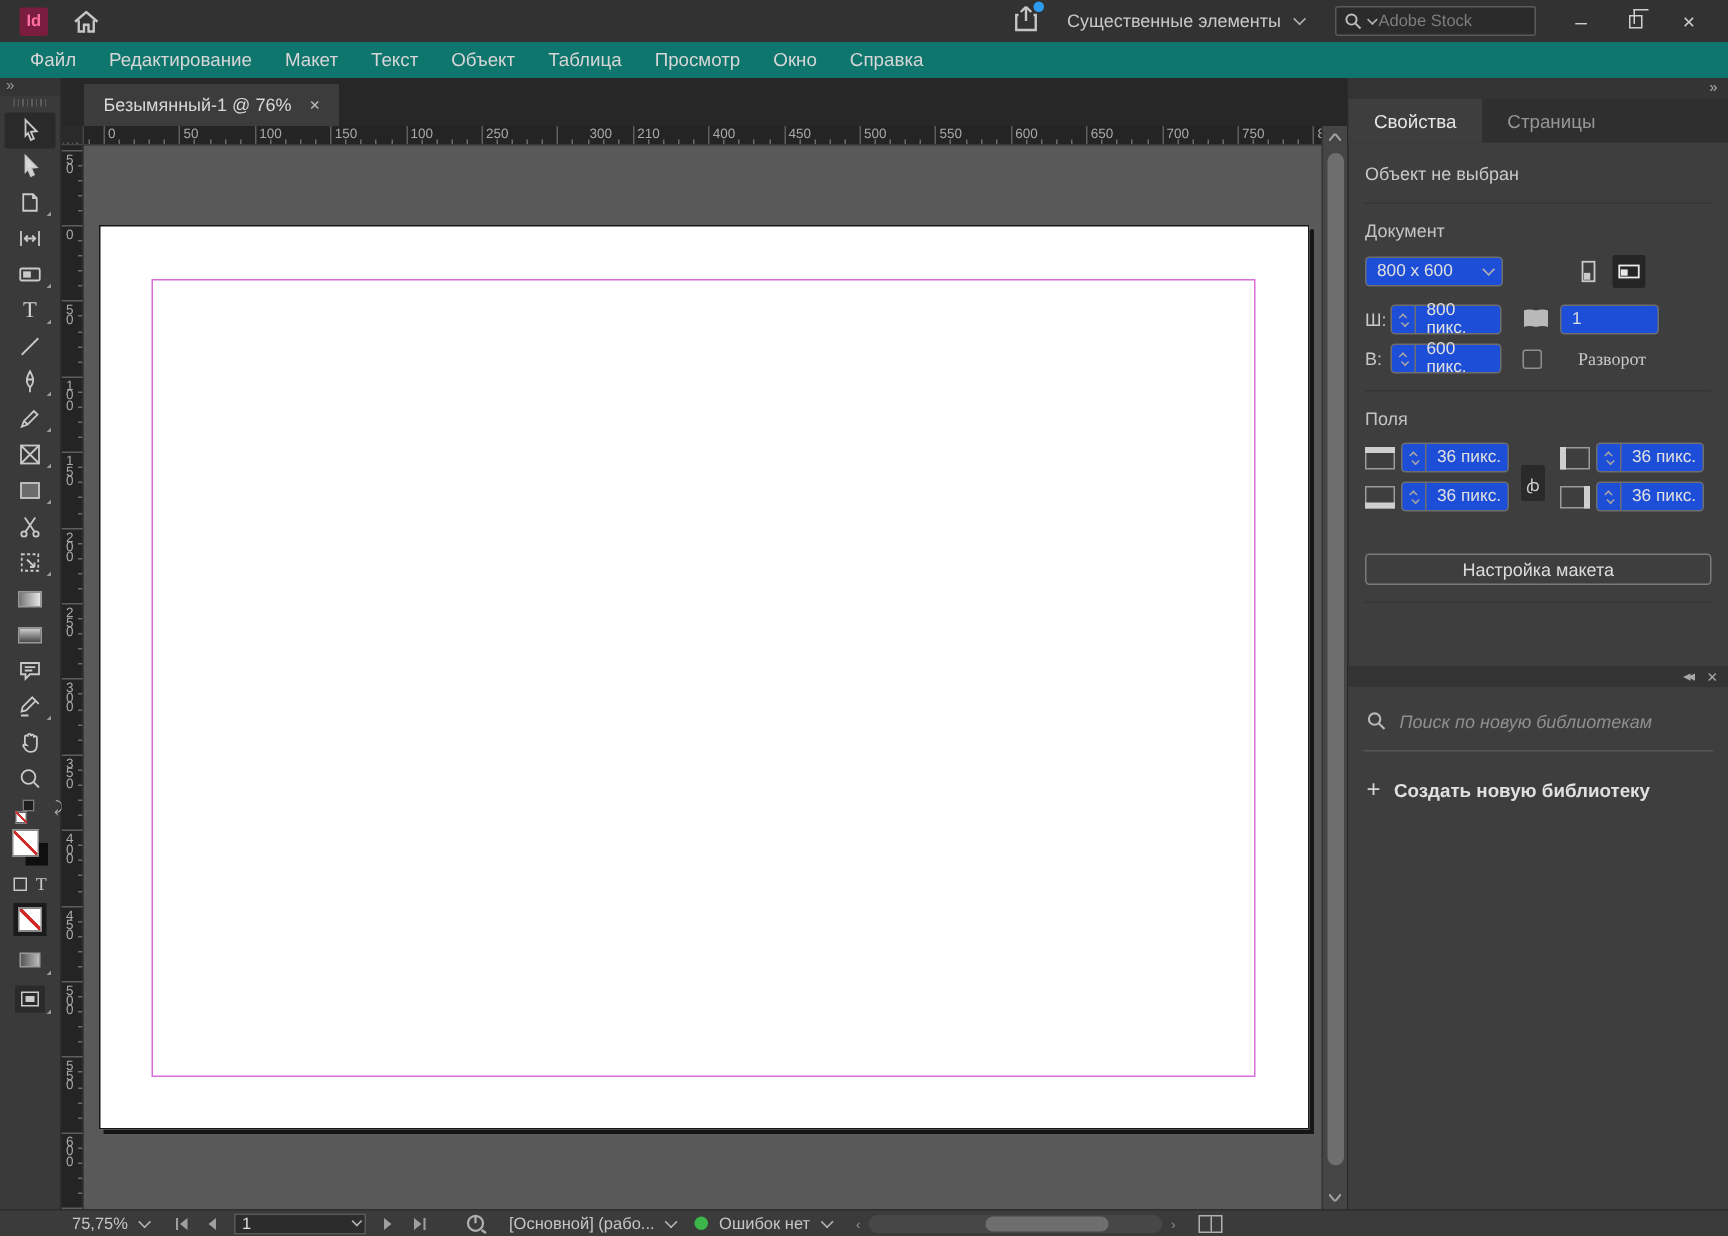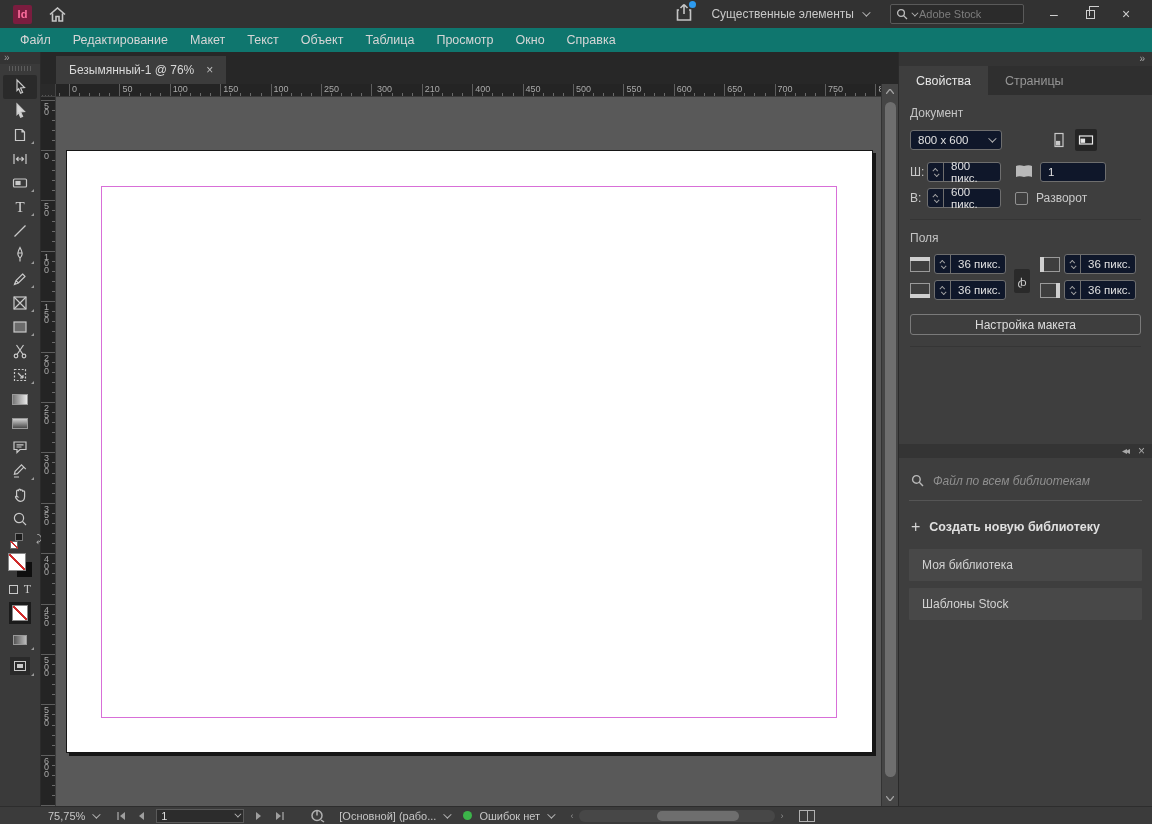--- a/index.html
+++ b/index.html
@@ -85,21 +85,21 @@
   
   .right-panel { width:254px; background:#3e3e3e; border-left:1px solid #2a2a2a; display:flex; flex-direction:column; }
   .panel-head { height:14px; background:#343434; color:#a8a8a8; font-size:10px; text-align:right; padding-right:7px; line-height:13px; }
   .props-tabs { height:29px; background:#2f2f2f; display:flex; }
   .ptab { padding:0 17px; display:flex; align-items:center; font-size:12.5px; color:#969696; }
   .ptab.active { background:#3e3e3e; color:#e6e6e6; }
   .props-body { flex:1; padding:0 11px; overflow:hidden; font-size:12px; color:#c9c9c9; }
   .sect { border-bottom:1px solid #353535; padding:11px 0; }
   .sect-label { color:#c4c4c4; margin-bottom:9px; }
   .row { display:flex; align-items:center; }
-  .fld { height:20px; background:#0f172a; border:1px solid #6e6e6e; border-radius:3px; display:flex; align-items:center; color:#e0e0e0; font-size:11.5px; }
+  .fld { height:20px; background:#1d4ed8; border:1px solid #6e6e6e; border-radius:3px; display:flex; align-items:center; color:#e0e0e0; font-size:11.5px; }
   .dd { justify-content:space-between; padding:0 7px; }
   .stepper { width:16px; height:18px; border-right:1px solid #6e6e6e; display:flex; flex-direction:column; align-items:center; justify-content:center; gap:1px; }
   .stepper .chev { width:4px; height:4px; border-color:#a5a5a5; }
   .stepper .up { transform:rotate(-135deg) translateY(-1px); }
   .stepper .dn { transform:rotate(45deg) translateY(-1px); }
   .num-fld { padding-left:7px; flex:1; }
   .icon-btn { width:22px; height:22px; display:flex; align-items:center; justify-content:center; border-radius:2px; }
   .icon-btn.active { background:#252525; }
   .icon-btn svg { stroke:#c9c9c9; fill:none; stroke-width:1.2; }
   .icon-btn.active svg { stroke:#eaeaea; }
@@ -517,21 +517,21 @@
               <div class="rt-minor" style="left: 234.76px;"></div>
               <div class="rt-minor" style="left: 244.84px;"></div>
               <div class="rt-minor" style="left: 254.92px;"></div>
               <div class="rt-major" style="left: 265px;"></div>
               <div class="rl-label" style="left: 268px;">250</div>
               <div class="rt-minor" style="left: 275.08px;"></div>
               <div class="rt-minor" style="left: 285.16px;"></div>
               <div class="rt-minor" style="left: 295.24px;"></div>
               <div class="rt-minor" style="left: 305.32px;"></div>
               <div class="rt-major" style="left: 315.4px;"></div>
-              <div class="rl-label" style="left: 321px;">300</div>
+              <div class="rl-label" style="left: 337px;">300</div>
               <div class="rt-minor" style="left: 325.48px;"></div>
               <div class="rt-minor" style="left: 335.56px;"></div>
               <div class="rt-minor" style="left: 345.64px;"></div>
               <div class="rt-minor" style="left: 355.72px;"></div>
               <div class="rt-major" style="left: 365.8px;"></div>
               <div class="rl-label" style="left: 368.8px;">210</div>
               <div class="rt-minor" style="left: 375.88px;"></div>
               <div class="rt-minor" style="left: 385.96px;"></div>
               <div class="rt-minor" style="left: 396.04px;"></div>
               <div class="rt-minor" style="left: 406.12px;"></div>
@@ -609,20 +609,23 @@
     </div>
 
     <div class="right-panel">
       <div class="panel-head">»</div>
       <div class="props-tabs">
         <div class="ptab active">Свойства</div>
         <div class="ptab">Страницы</div>
       </div>
       <div class="props-body">
 
+        <div class="sect" style="padding:14px 0 12px 0;">
+          <span>Объект не выбран</span>
+        </div>
 
         <div class="sect">
           <div class="sect-label">Документ</div>
           <div class="row" style="justify-content:space-between; margin-bottom:11px;">
             <div class="fld dd" style="width:92px;">
               <span>800 x 600</span>
               <span class="chev"></span>
             </div>
             <div class="row" style="gap:5px; margin-right:44px;">
               <div class="icon-btn">
@@ -659,21 +662,21 @@
           </div>
           <div class="row">
             <span style="width:17px;">В:</span>
             <div class="fld" style="width:74px;">
               <span class="stepper">
                   <span class="chev up"></span>
                   <span class="chev dn"></span>
                 </span>
               <span class="num-fld">600 пикс.</span>
             </div>
-            <div class="row" style="margin-left:14px; gap:8px;">
+            <div class="row" style="margin-left:14px; gap:24px;font-family:Liberation Serif, serif;">
               <span class="checkbox"></span>
               <span>Разворот</span>
             </div>
           </div>
         </div>
 
         <div class="sect" style="position:relative;">
           <div class="sect-label">Поля</div>
           <div class="row" style="margin-bottom:6px; gap:4px;">
             <span class="marg-icon">
@@ -719,48 +722,44 @@
               </span>
             <div class="fld" style="width:72px;">
               <span class="stepper">
                   <span class="chev up"></span>
                   <span class="chev dn"></span>
                 </span>
               <span class="num-fld">36 пикс.</span>
             </div>
           </div>
           <div class="link-btn" style="position:absolute; left:104px; top:49px;">ꞗ</div>
-          <div style="margin-top:14px;">
+          <div style="margin-top:28px;">
             <div class="wide-btn">Настройка макета</div>
           </div>
         </div>
 
 
       </div>
 
       <div class="cc-head">
         <span style="letter-spacing:-2px;">◂◂</span>
         <span style="font-size:12px;">×</span>
       </div>
       <div class="cc-body">
         <div class="cc-search">
           <svg width="13" height="13" viewBox="0 0 13 13">
               <circle cx="5.4" cy="5.4" r="3.8" fill="none" stroke="#b9b9b9" stroke-width="1.4"></circle>
               <path d="M8.3 8.3 L12 12" stroke="#b9b9b9" stroke-width="1.4"></path>
             </svg>
-          <span class="ph">Файл по всем библиотекам</span>
+          <span class="ph">Поиск по новую библиотекам</span>
         </div>
         <div class="cc-create">
           <span class="cc-plus">+</span>
           <span>Создать новую библиотеку</span>
         </div>
-        <div id="cc-items">
-            <div class="cc-item">Моя библиотека</div>
-            <div class="cc-item">Шаблоны Stock</div>
-          </div>
       </div>
     </div>
   </div>
 
   <div class="statusbar">
     <div class="sb-zoom">
       <span>75,75%</span>
       <span class="chev"></span>
     </div>
     <div class="sb-nav">

